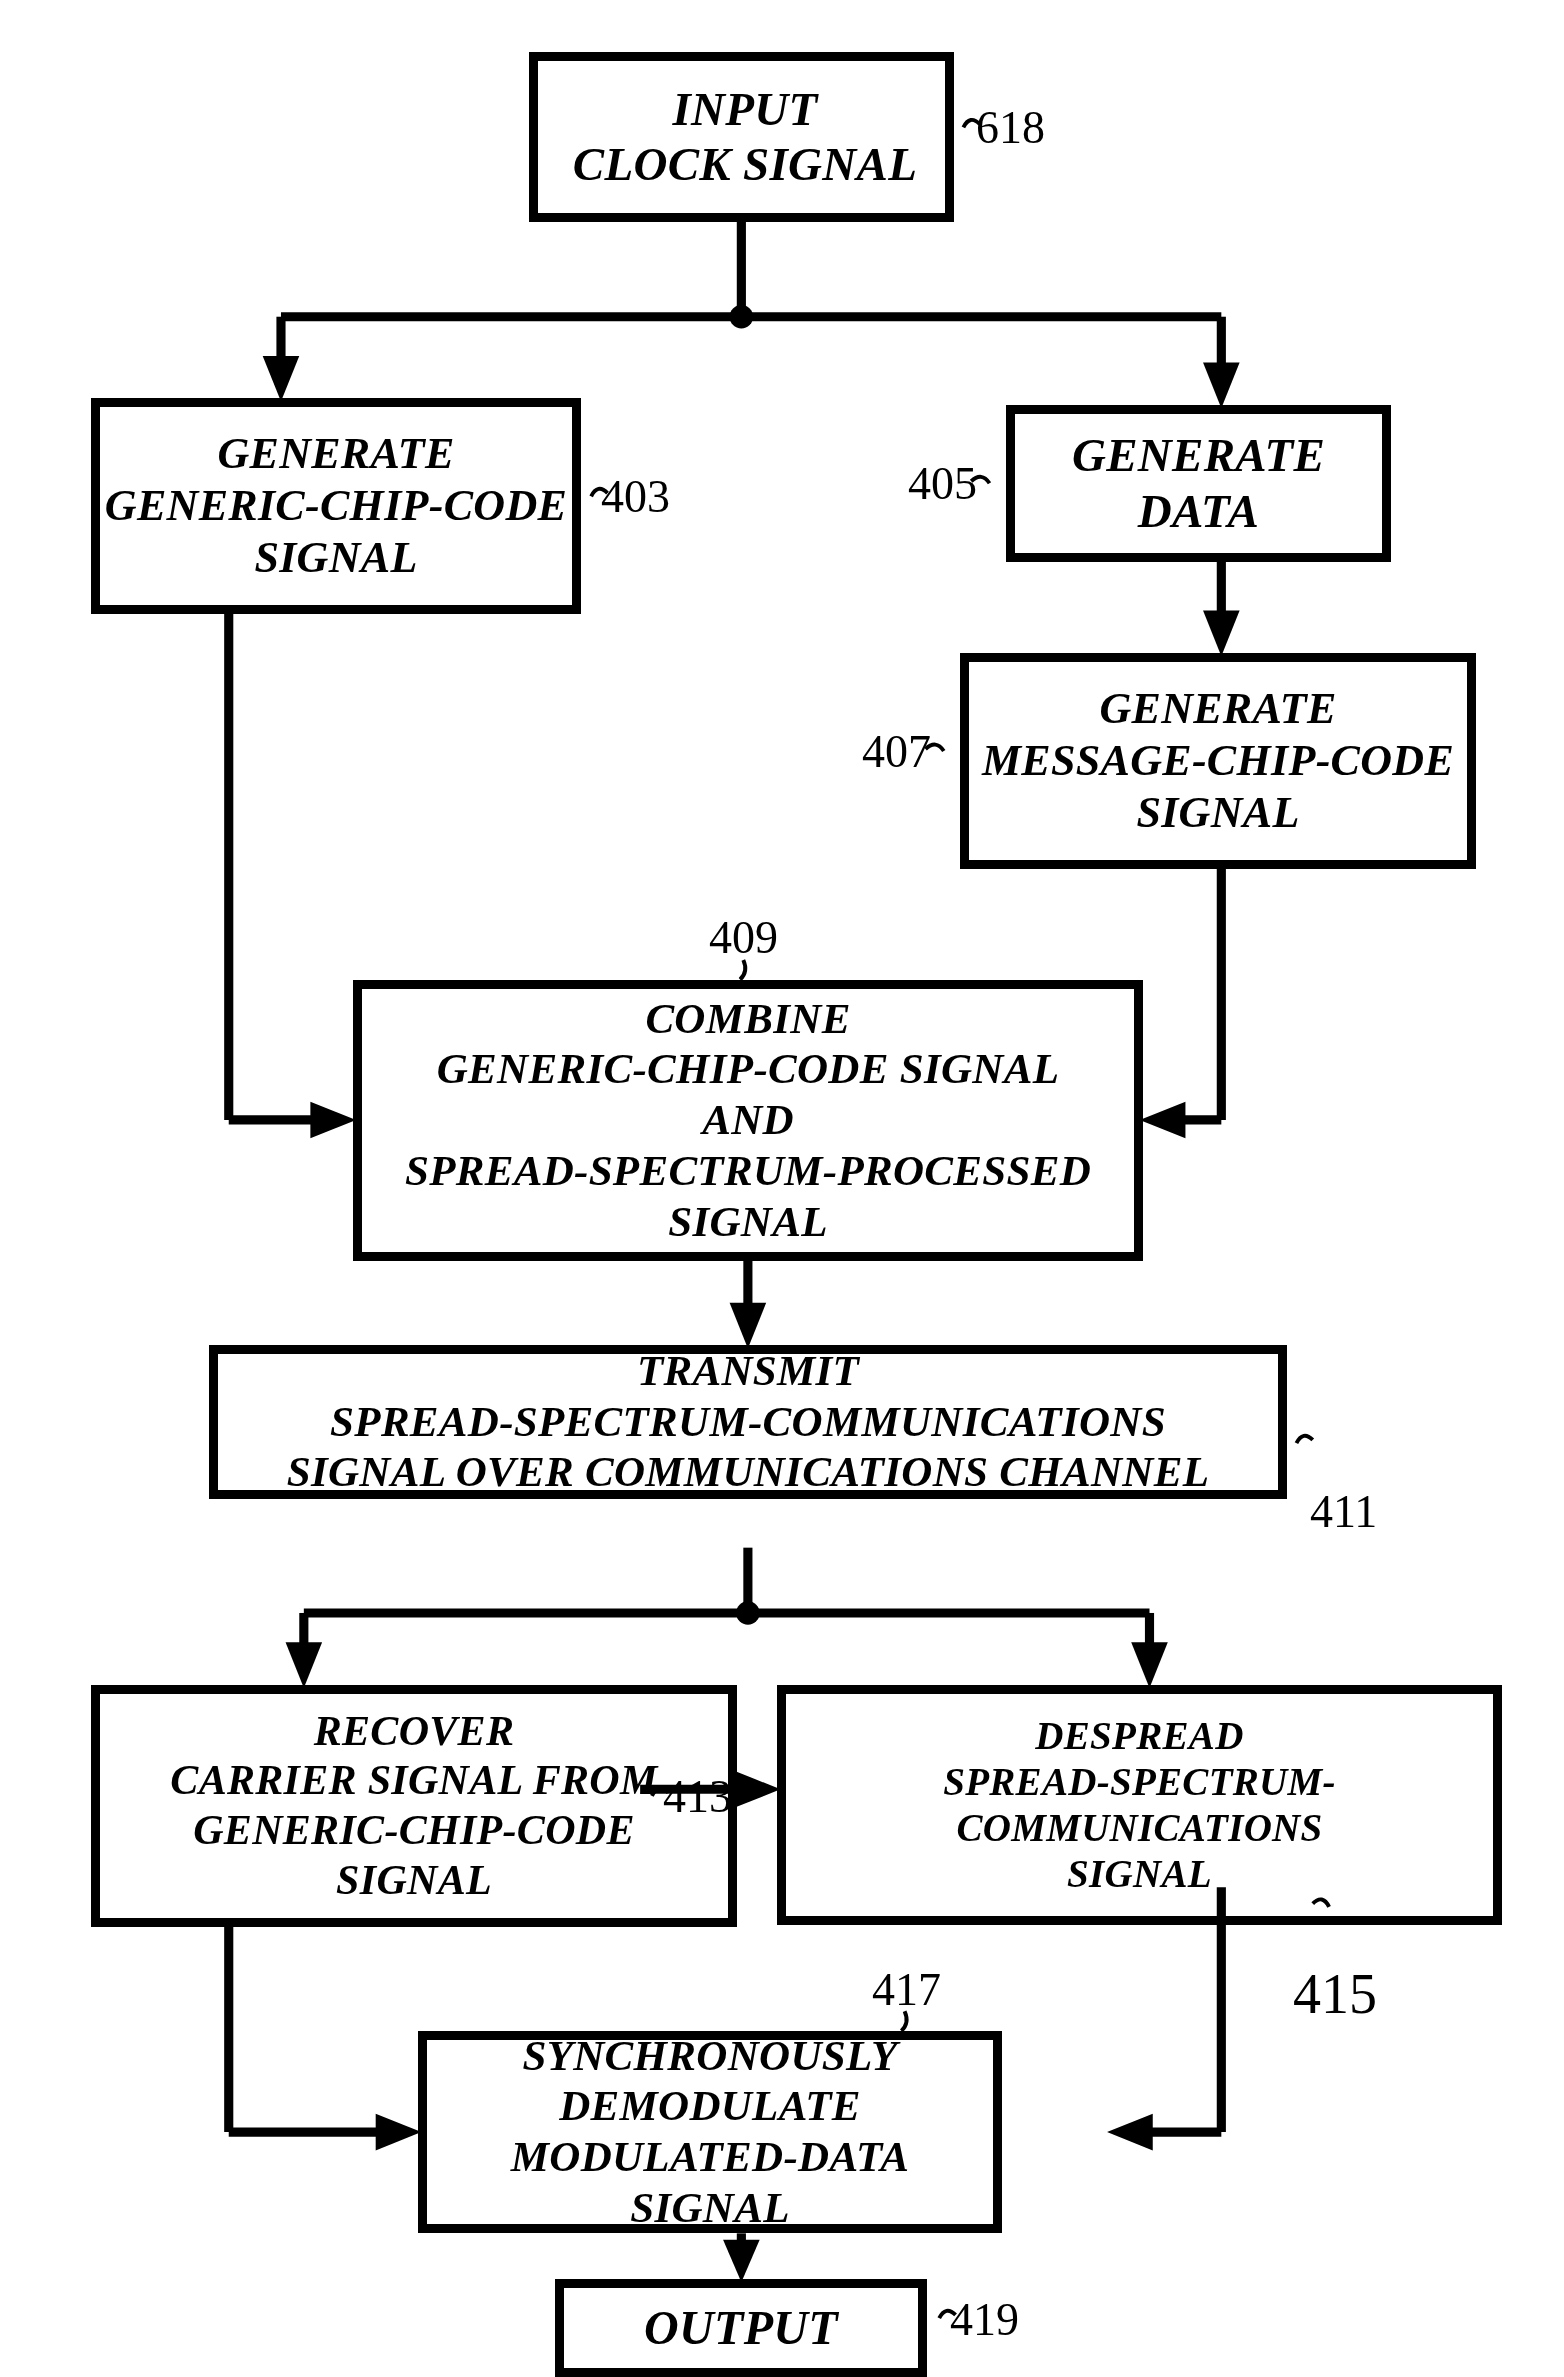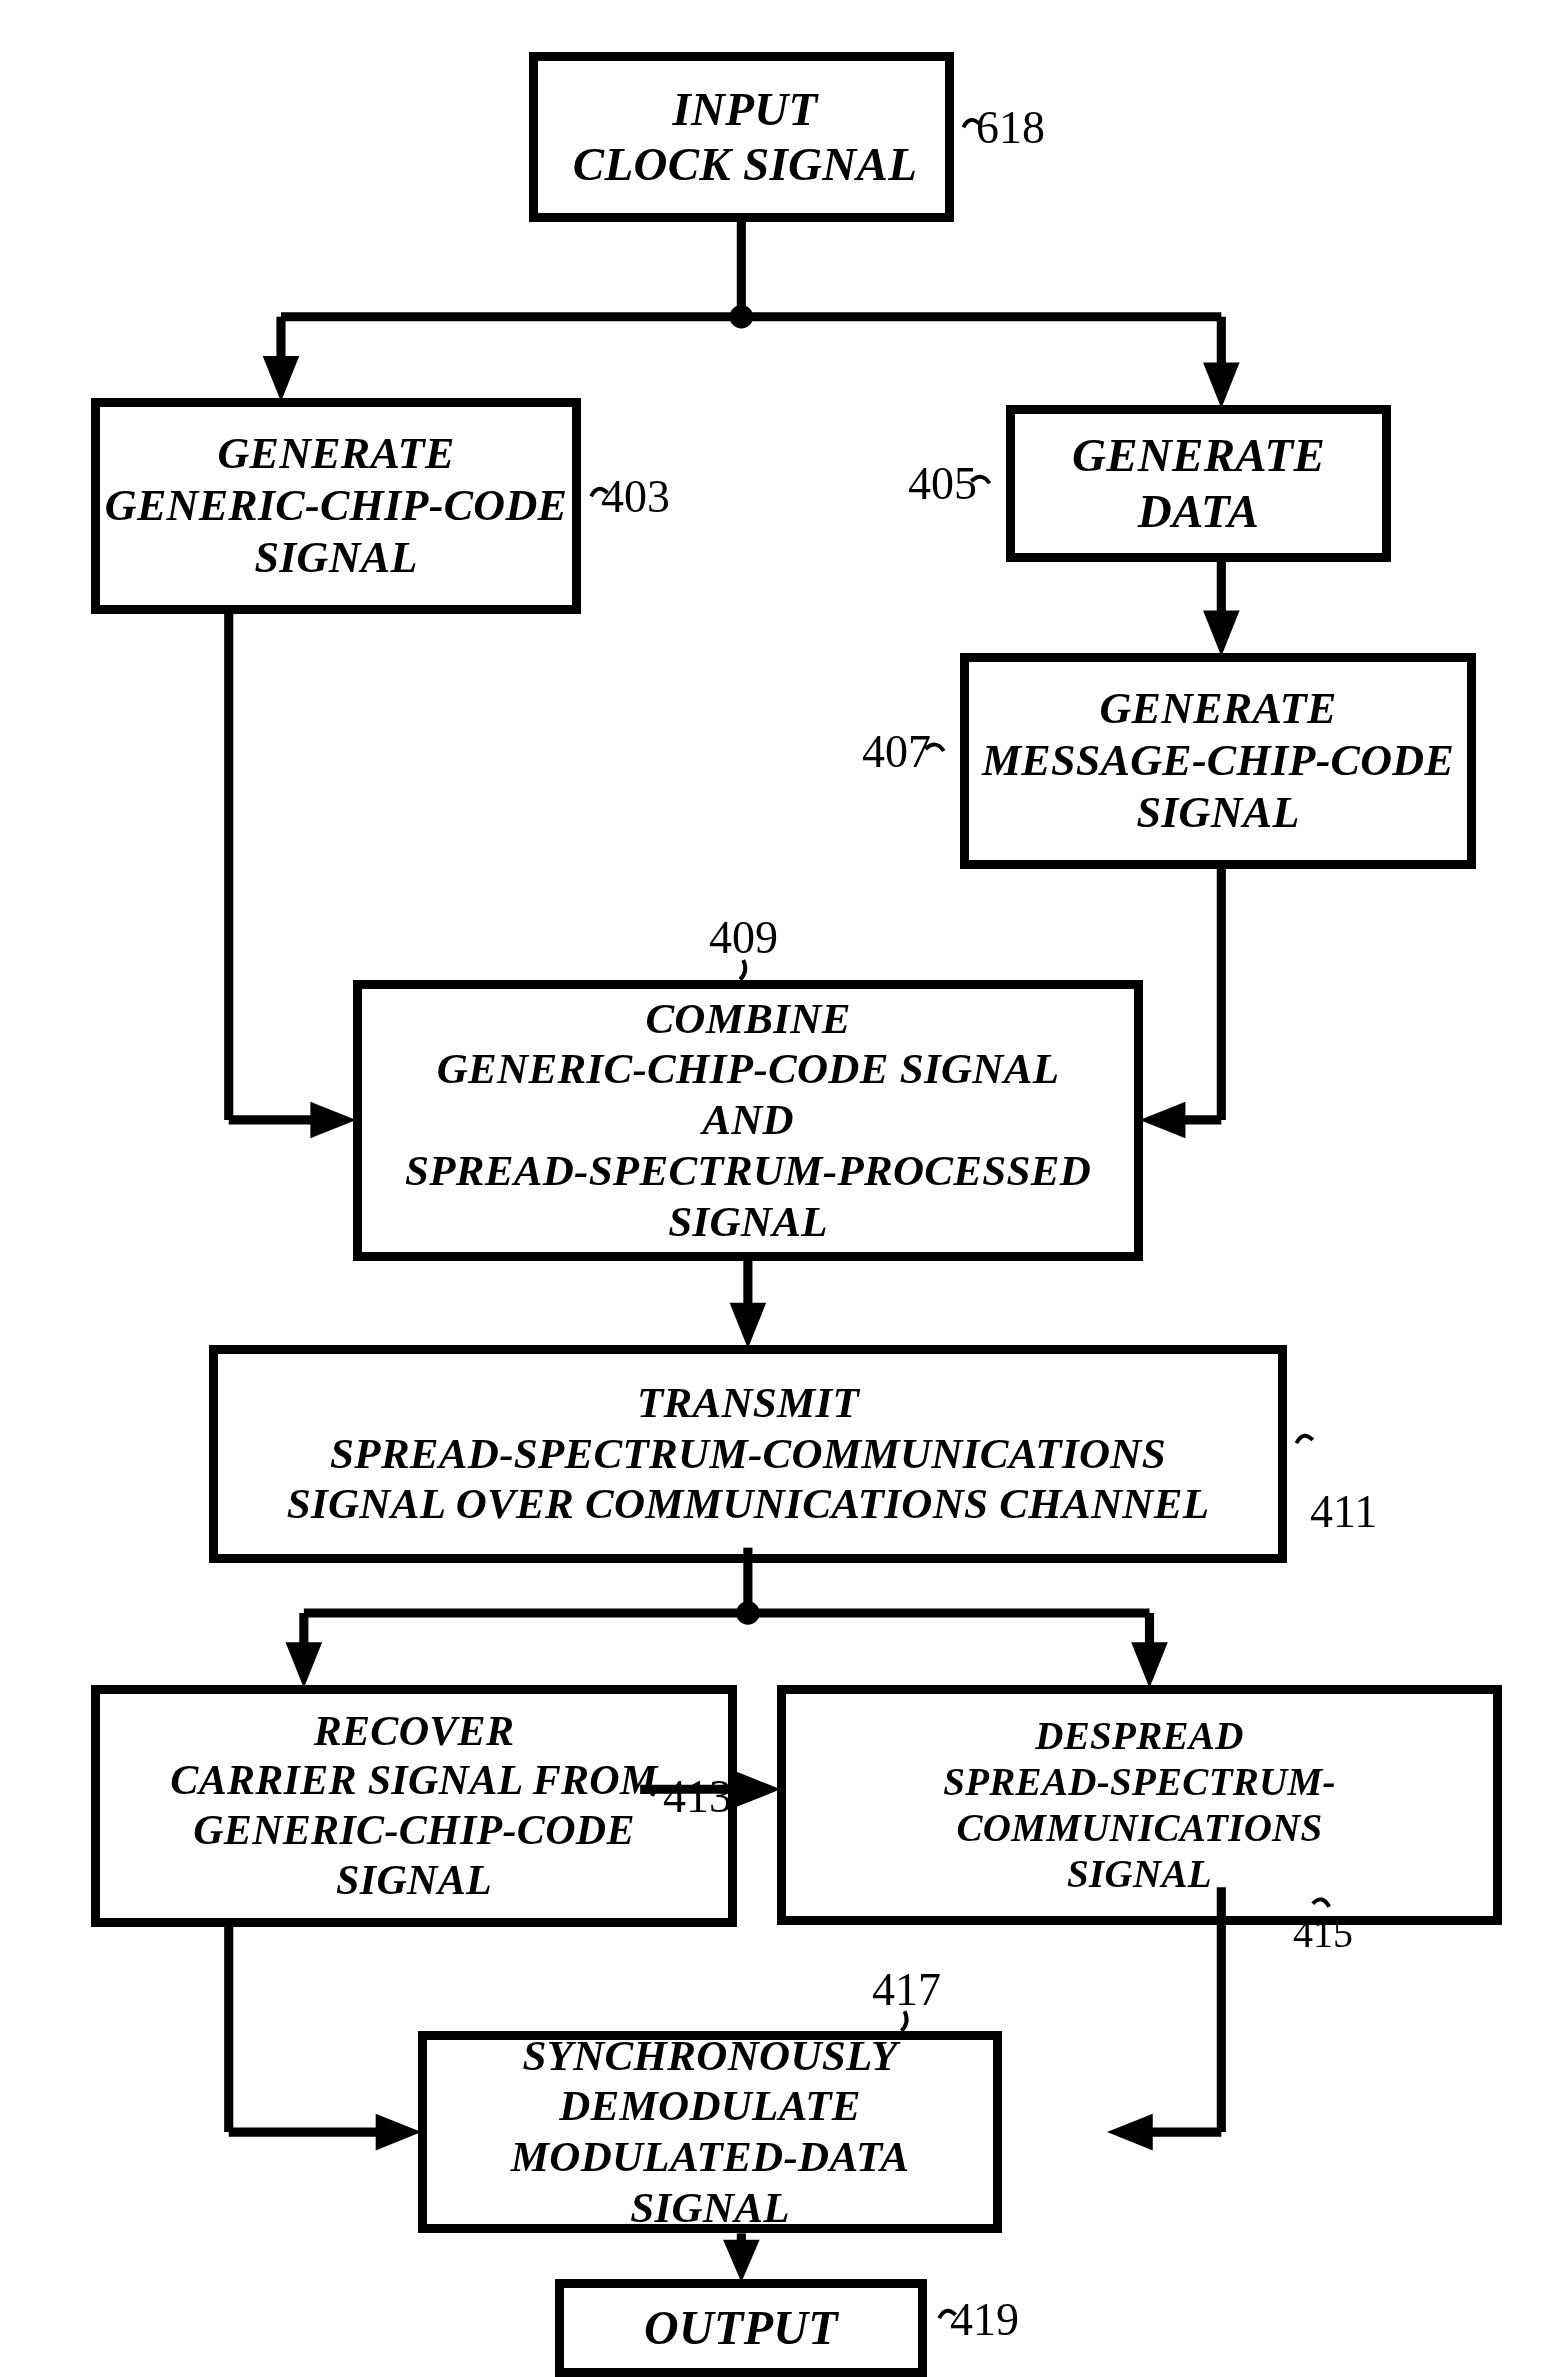--- a/index.html
+++ b/index.html
@@ -76,21 +76,21 @@
     </div>
 
   <div id="b409" class="box" style="left:353px;  top:980px; width:790px; height:281px; font-size:43px;">
       <span>COMBINE
 GENERIC-CHIP-CODE SIGNAL
 AND
 SPREAD-SPECTRUM-PROCESSED
 SIGNAL</span>
     </div>
 
-  <div id="b411" class="box" style="left:209px;  top:1345px; width:1078px; height:218px; font-size:43px;">
+  <div id="b411" class="box" style="left:209px;  top:1345px; width:1078px; height:154px; font-size:43px;">
       <span>TRANSMIT
 SPREAD-SPECTRUM-COMMUNICATIONS
 SIGNAL OVER COMMUNICATIONS CHANNEL</span>
     </div>
 
   <div id="b413" class="box" style="left:91px;  top:1685px; width:646px;  height:242px; font-size:42px;">
       <span>RECOVER
 CARRIER SIGNAL FROM
 GENERIC-CHIP-CODE
 SIGNAL</span>
@@ -112,21 +112,21 @@
       <span>OUTPUT</span>
     </div>
 
   <div class="lbl" style="left:976px; top:101px;  font-size:46px;">618</div>
   <div class="lbl" style="left:601px;  top:470px;  font-size:46px;">403</div>
   <div class="lbl" style="left:908px; top:457px;  font-size:46px;">405</div>
   <div class="lbl" style="left:862px; top:725px; font-size:46px;">407</div>
   <div class="lbl" style="left:709px; top:911px; font-size:46px;">409</div>
   <div class="lbl" style="left:1310px; top:1485px; font-size:46px;">411</div>
   <div class="lbl" style="left:663px; top:1770px; font-size:46px;">413</div>
-  <div class="lbl" style="left:1293px; top:1910px; font-size:40px;text-align:center;">415</div>
+  <div class="lbl" style="left:1293px; top:1962px; font-size:56px;text-align:center;">415</div>
   <div class="lbl" style="left:872px; top:1963px; font-size:46px;">417</div>
   <div class="lbl" style="left:950px; top:2293px; font-size:46px;">419</div>
 
   <svg class="wires" viewBox="0 0 2396 3640">
 
     <line x1="1135" y1="340" x2="1135" y2="485"></line>
     <circle class="node" cx="1135" cy="485" r="18"></circle>
 
     <line x1="430" y1="485" x2="1870" y2="485"></line>
 

